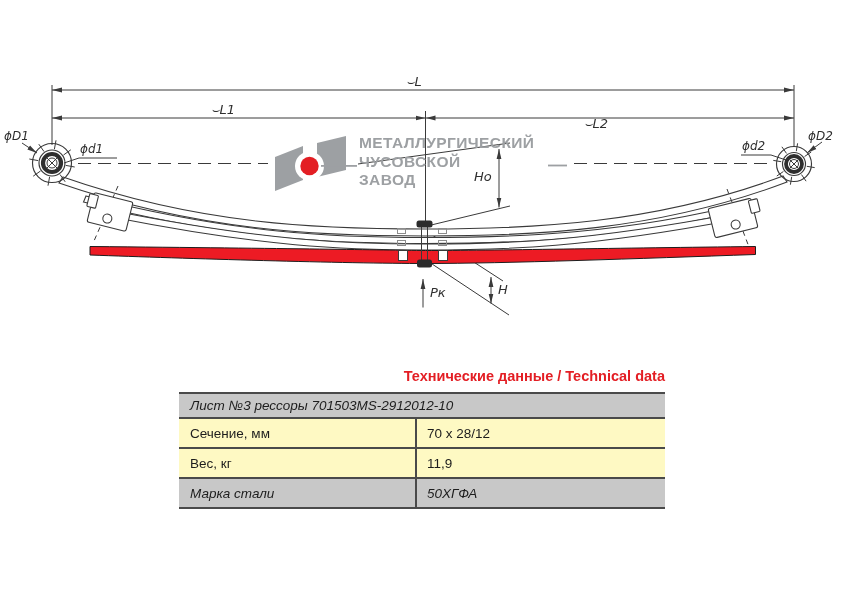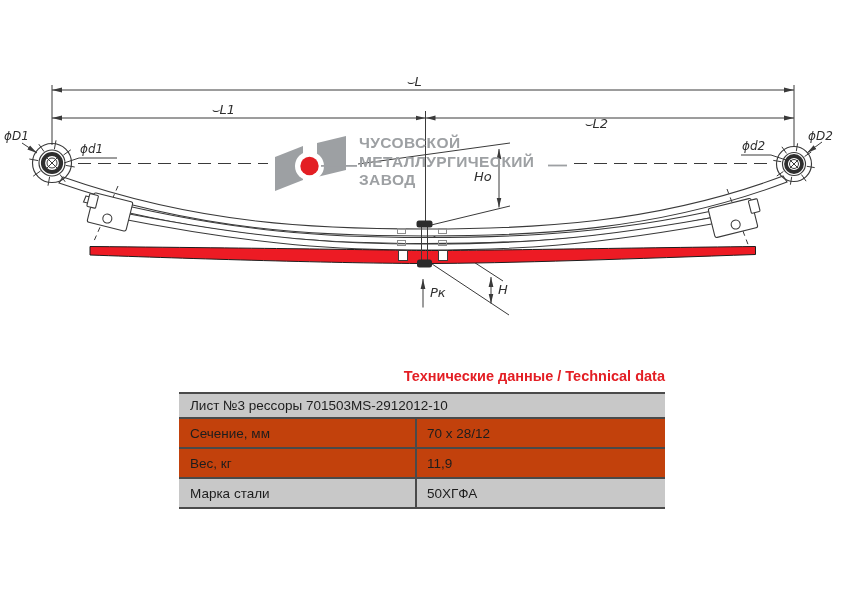--- a/index.html
+++ b/index.html
@@ -28,22 +28,22 @@
   .dim{position:absolute;font-family:"DejaVu Sans",sans-serif;font-style:italic;
        font-size:13px;color:#2f2f2f;white-space:nowrap;line-height:1;}
   .dim.small{font-size:12px;}
   
   .logo-text{position:absolute;left:359px;top:134px;color:var(--logo-gray);
        font-weight:bold;font-size:15.5px;line-height:18.5px;letter-spacing:.4px;white-space:nowrap;}
   
   .tech{position:absolute;left:179px;top:368px;width:486px;}
   .tech-title{color:var(--accent);font-weight:bold;font-size:14.5px;margin:0 0 8px 1px;text-align:right;}
   .ttable{border-top:2px solid var(--tborder);font-size:13.5px;color:var(--text);}
-  .trow{display:flex;border-bottom:2px solid var(--tborder);background:#c2410c;align-items:stretch;}
-  .trow.gray{background:var(--row-gray);}
+  .trow{display:flex;border-bottom:2px solid var(--tborder);background:#fef9c3;align-items:stretch;}
+  .trow.gray{background:var(--row-gray);font-style:italic;}
   .trow .c1{flex:0 0 236px;box-sizing:border-box;padding:7px 8px 6px 11px;}
   .trow .c2{flex:1;box-sizing:border-box;border-left:2px solid var(--tborder);padding:7px 8px 6px 10px;}
   .trow .c1full{flex:1;box-sizing:border-box;padding:4px 8px 4px 11px;}
   .muted{color:var(--muted);}
 </style>
 </head>
 <body>
 
 <div class="stage">
 
@@ -169,22 +169,22 @@
       <polygon class="lg" points="275,157 303,146 303,180 275,191"></polygon>
       <polygon class="lg" points="317,143 346,136 346,170 317,177"></polygon>
       <circle cx="309.5" cy="166" r="14.5" fill="#ffffff"></circle>
       <circle cx="309.5" cy="166" r="9.2" fill="var(--accent)"></circle>
       <rect class="lg" x="321" y="165" width="36" height="1.8"></rect>
       <rect class="lg" x="548" y="164.6" width="19" height="1.8"></rect>
     </g>
   </svg>
 
   <div class="logo-text">
+    <div>МЕТАЛЛУРГИЧЕСКИЙ</div>
     <div>ЧУСОВСКОЙ</div>
-    <div>МЕТАЛЛУРГИЧЕСКИЙ</div>
     <div>ЗАВОД</div>
   </div>
 
   <span class="dim" style="left:406px;top:75px;">⌣L</span>
   <span class="dim" style="left:211px;top:103px;">⌣L1</span>
   <span class="dim" style="left:584px;top:117px;">⌣L2</span>
   <span class="dim small" style="left:4px;top:130px;">ϕD1</span>
   <span class="dim small" style="left:80px;top:143px;">ϕd1</span>
   <span class="dim small" style="left:742px;top:140px;">ϕd2</span>
   <span class="dim small" style="left:808px;top:130px;">ϕD2</span>

